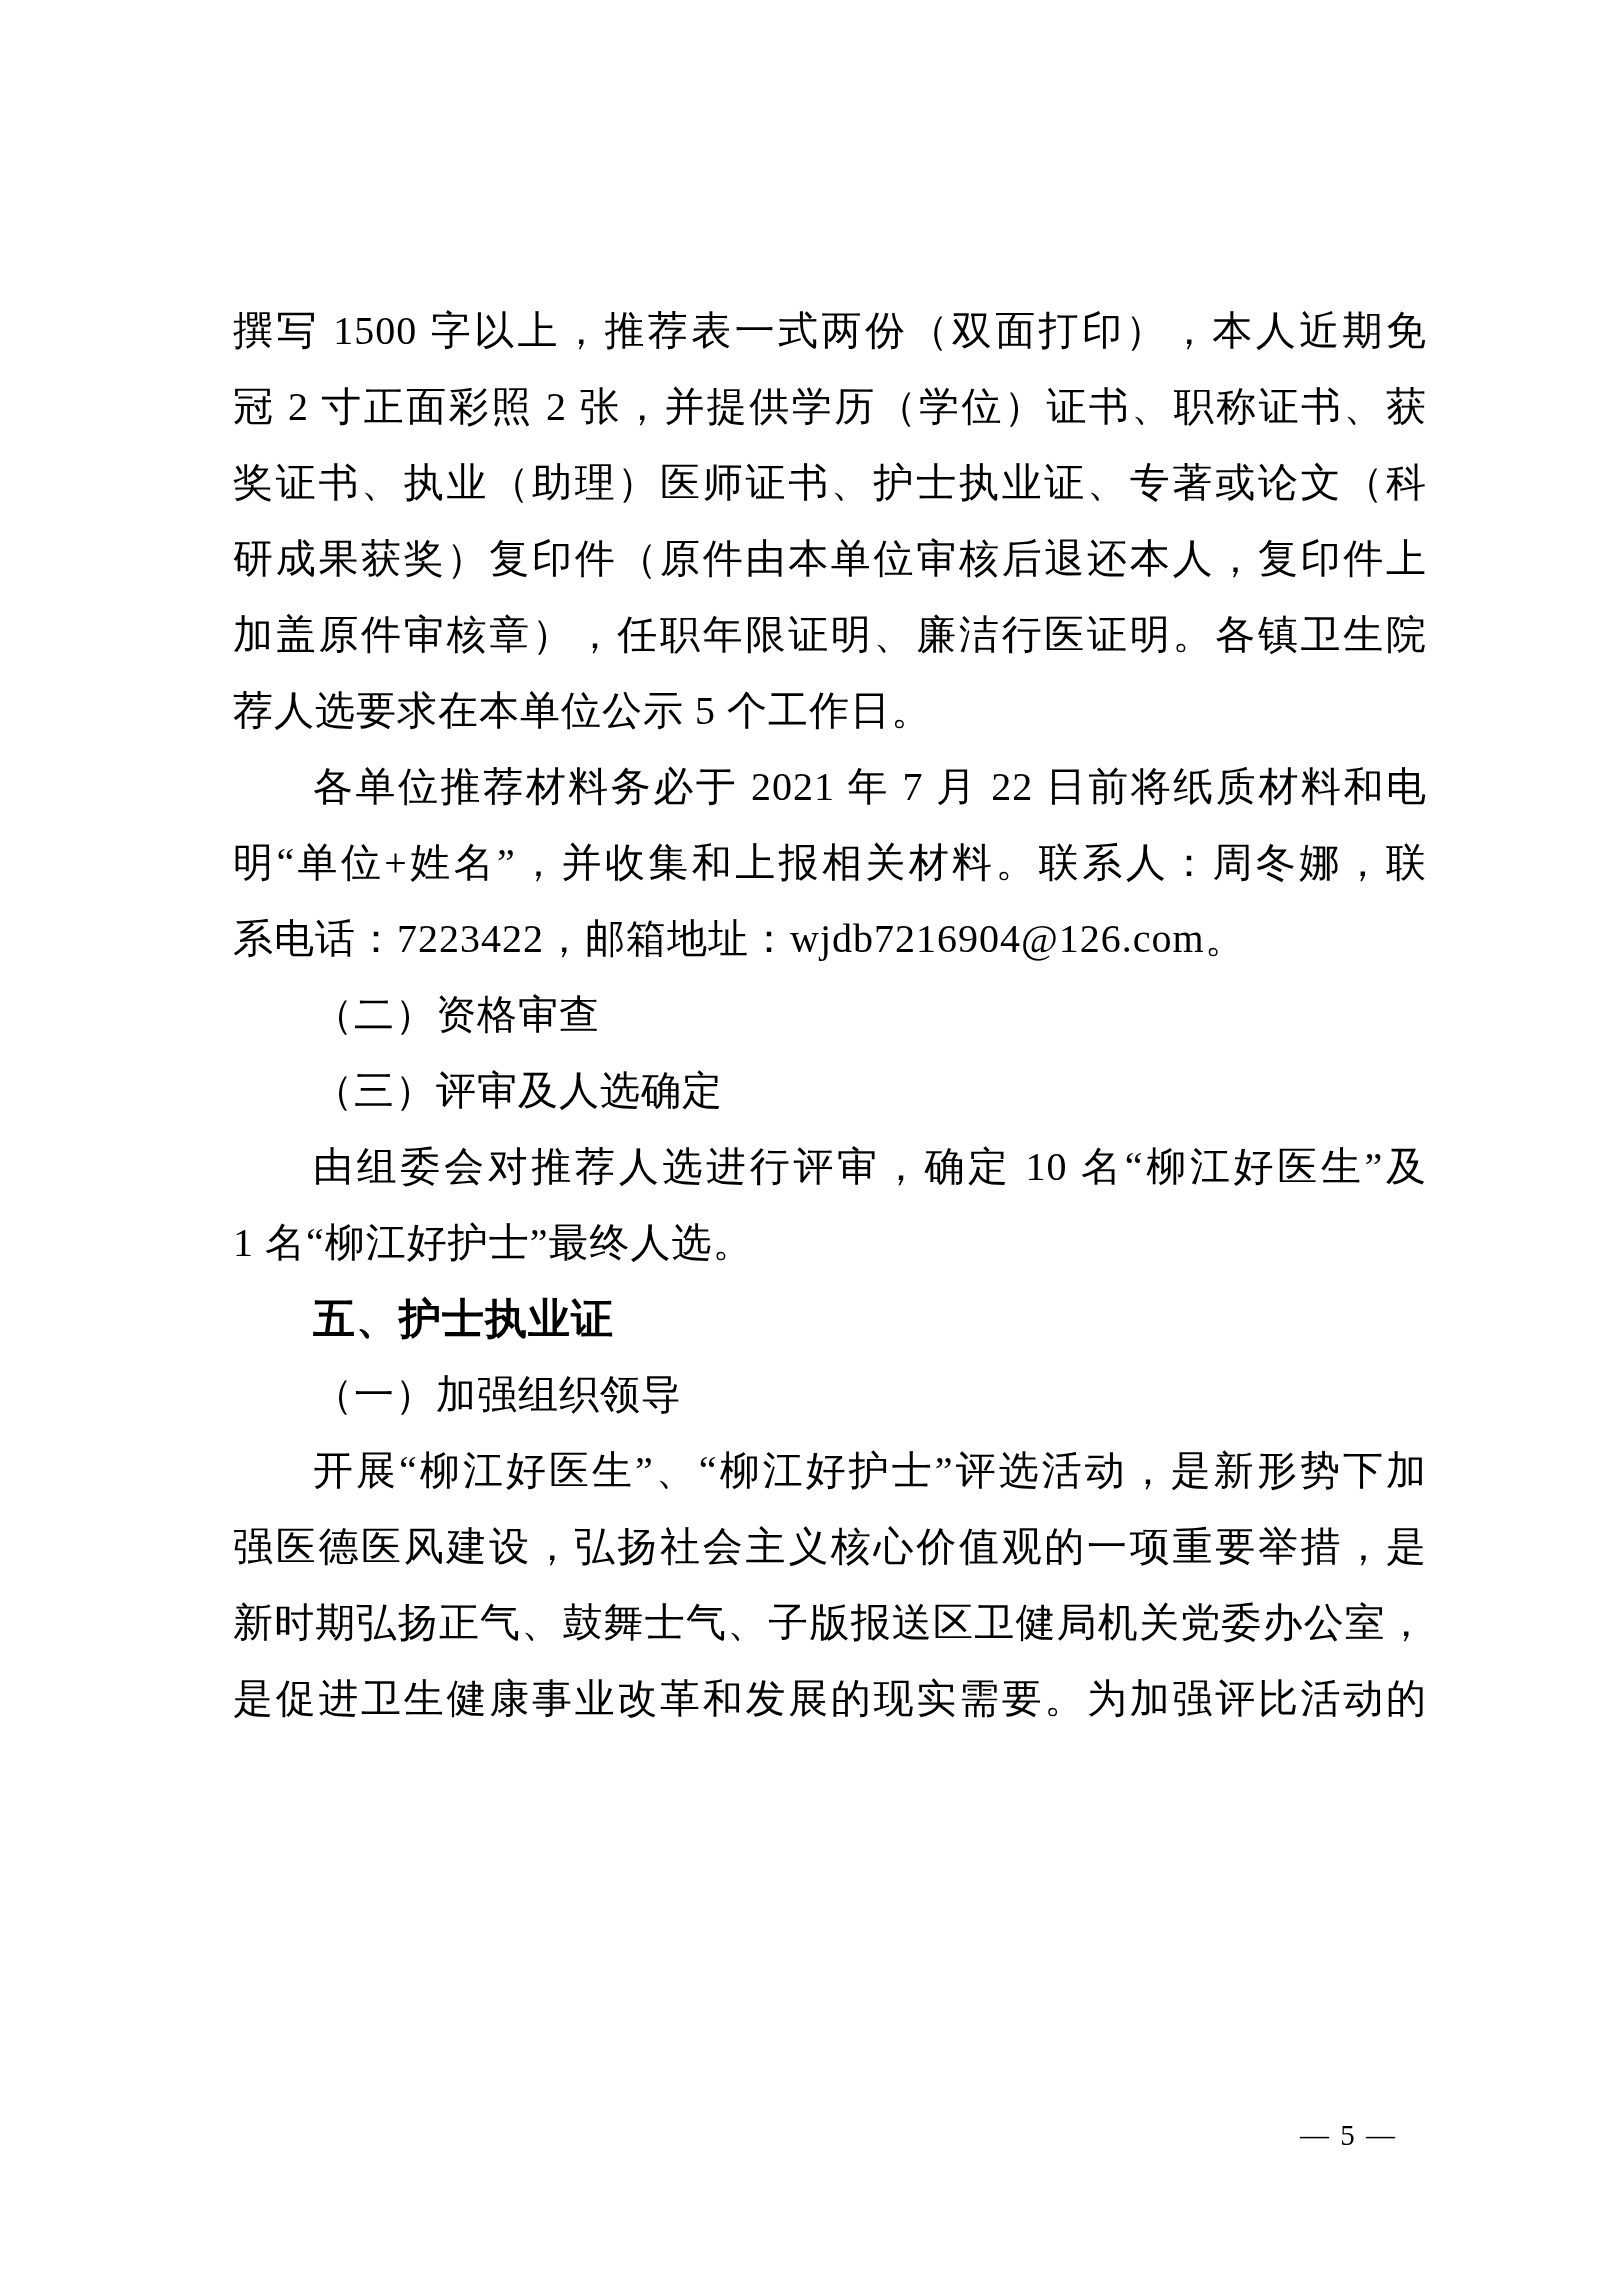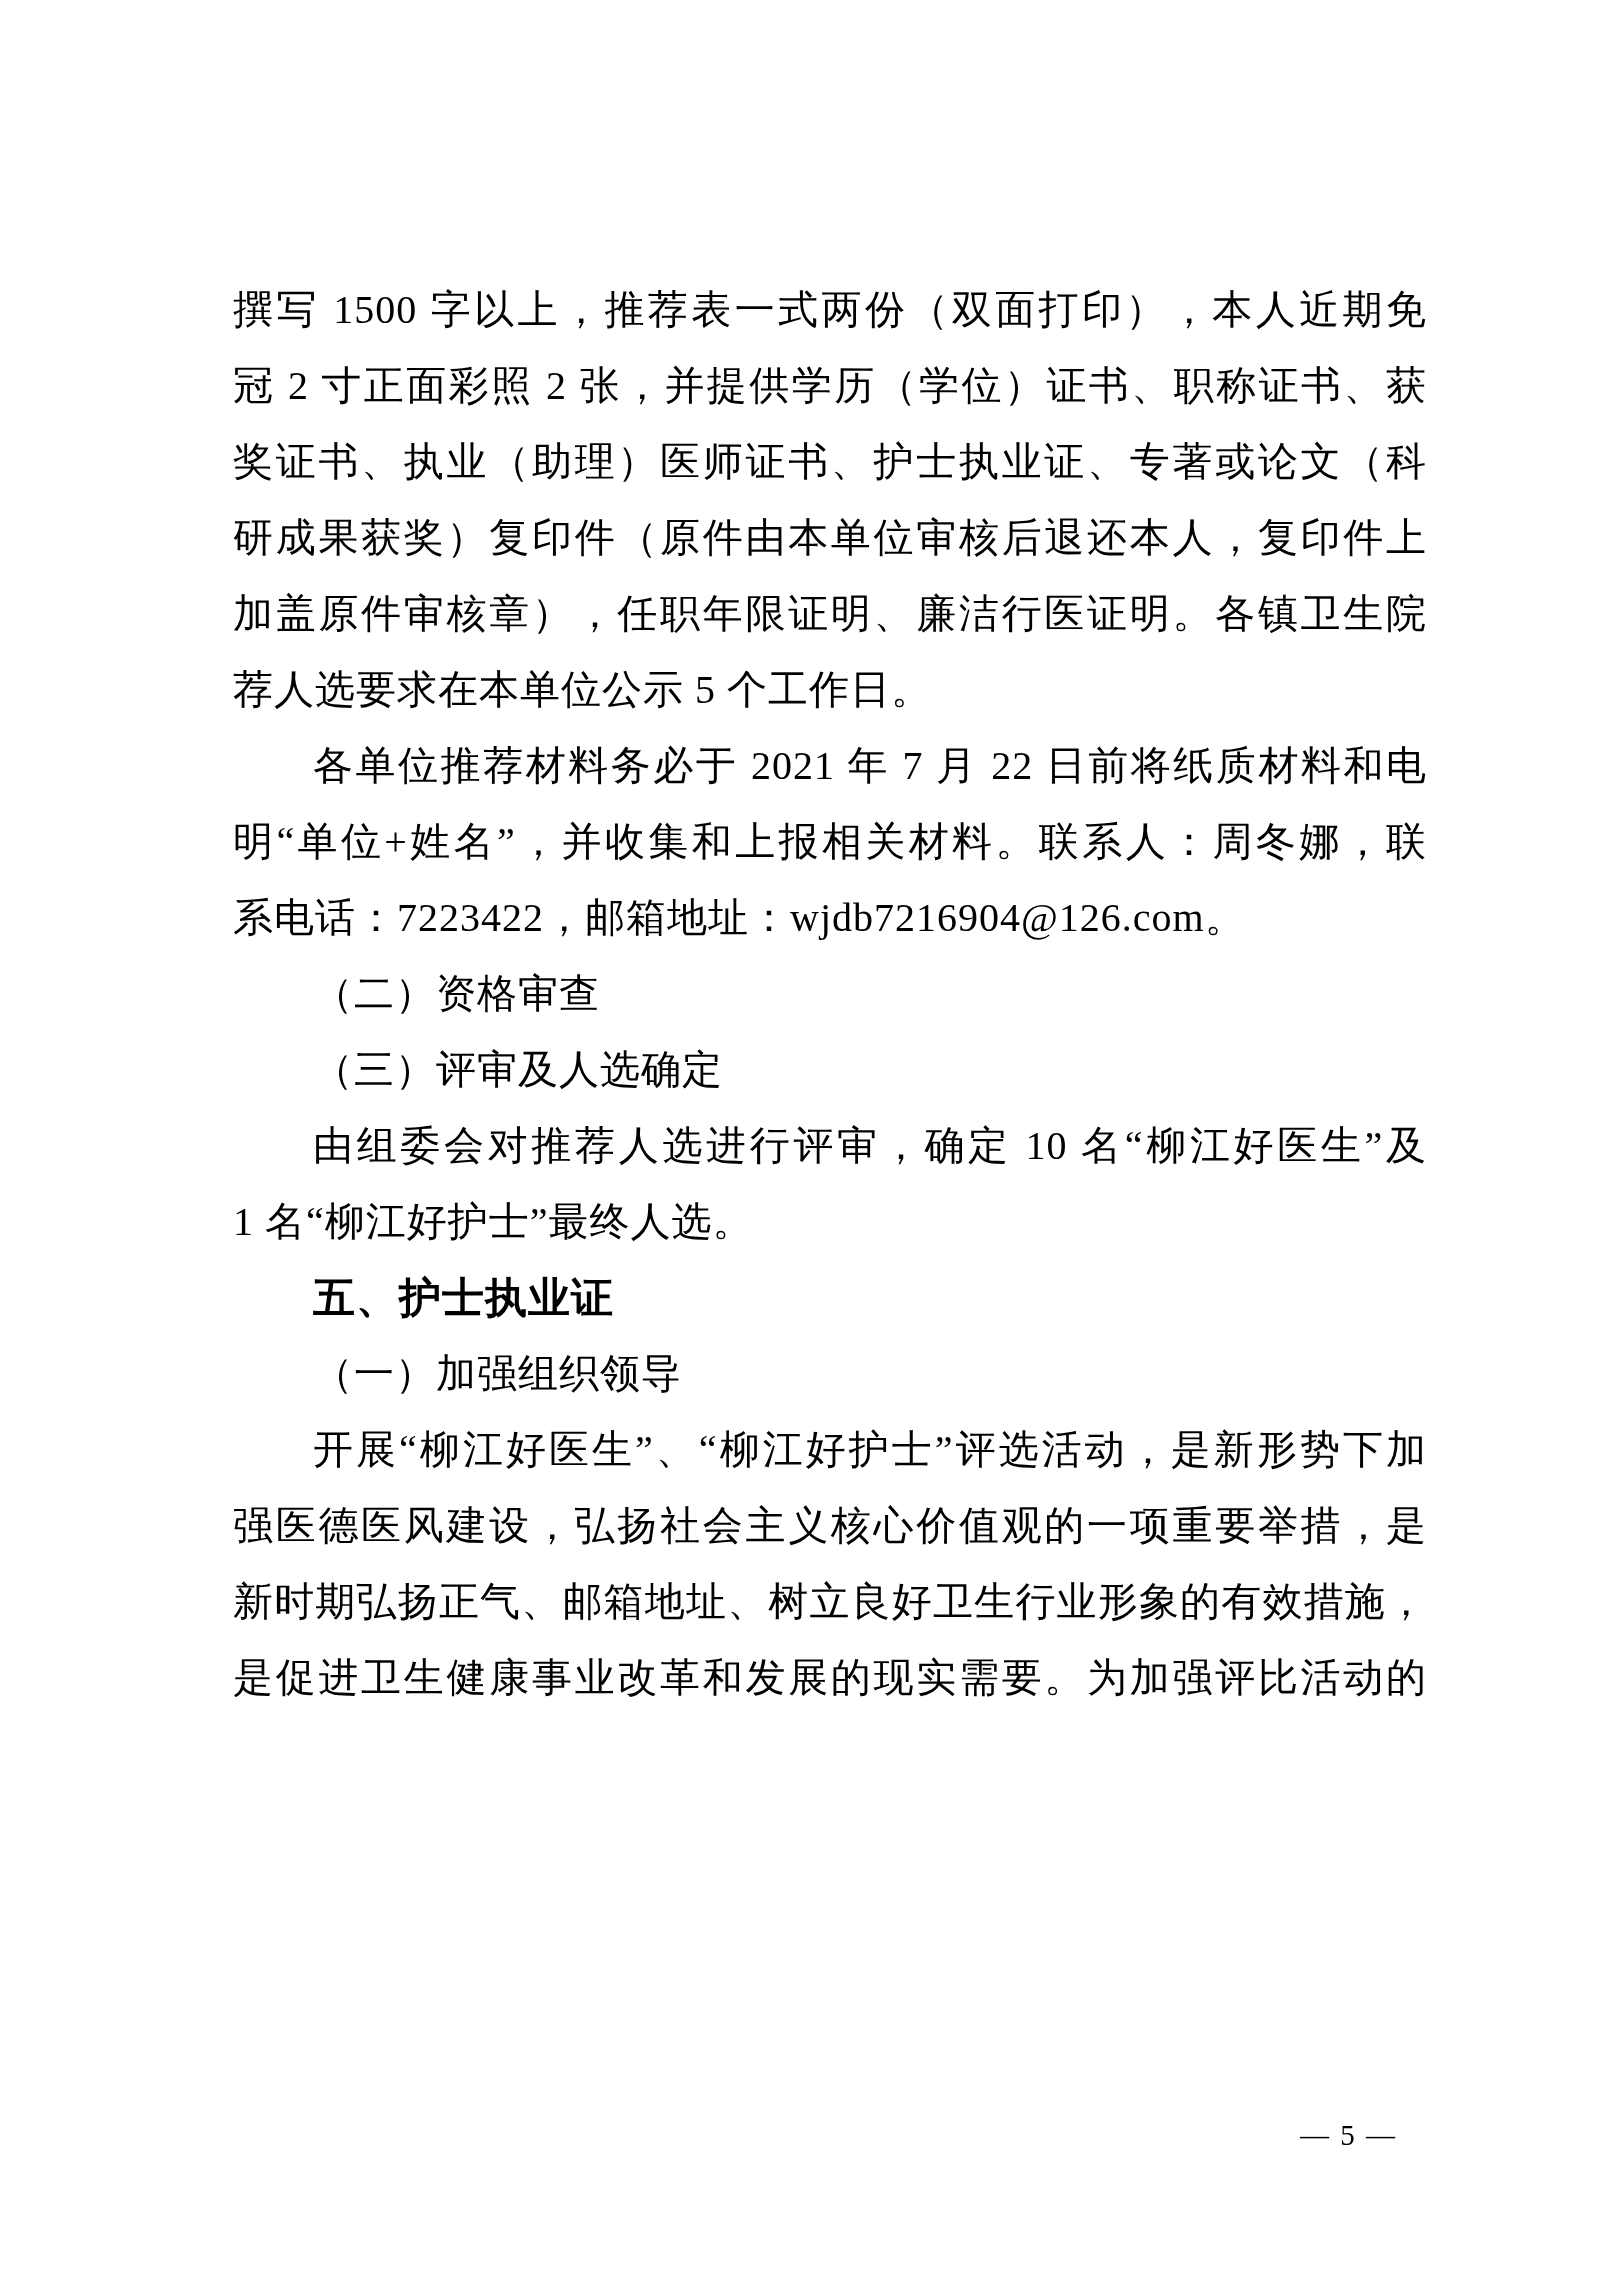--- a/index.html
+++ b/index.html
@@ -8,21 +8,21 @@
     width: 1615px;
     height: 2290px;
     background: #ffffff;
     color: #000000;
     font-family: "Liberation Serif", serif;
     overflow: hidden;
   }
   .doc-body {
     position: absolute;
     left: 233px;
-    top: 272px;
+    top: 293px;
     width: 1194px;
   }
   .line {
     height: 76px;
     line-height: 76px;
     font-size: 40px;
     letter-spacing: 1px;
     white-space: nowrap;
     overflow: hidden;
   }
@@ -65,18 +65,18 @@
       <div class="line j">明“单位+姓名”，并收集和上报相关材料。联系人：周冬娜，联</div>
       <div class="line">系电话：7223422，邮箱地址：wjdb7216904@126.com。</div>
       <div class="line ind">（二）资格审查</div>
       <div class="line ind">（三）评审及人选确定</div>
       <div class="line ind j">由组委会对推荐人选进行评审，确定 10 名“柳江好医生”及</div>
       <div class="line">1 名“柳江好护士”最终人选。</div>
       <div class="line ind heading">五、护士执业证</div>
       <div class="line ind">（一）加强组织领导</div>
       <div class="line ind j">开展“柳江好医生”、“柳江好护士”评选活动，是新形势下加</div>
       <div class="line j">强医德医风建设，弘扬社会主义核心价值观的一项重要举措，是</div>
-      <div class="line j">新时期弘扬正气、邮箱地址、树立良好卫生行业形象的有效措施，</div>
+      <div class="line j">新时期弘扬正气、鼓舞士气、子版报送区卫健局机关党委办公室，</div>
       <div class="line j">是促进卫生健康事业改革和发展的现实需要。为加强评比活动的</div>
     </div>
   <div class="page-number">— 5 —</div>
 </div>
 
 
 </body></html>

